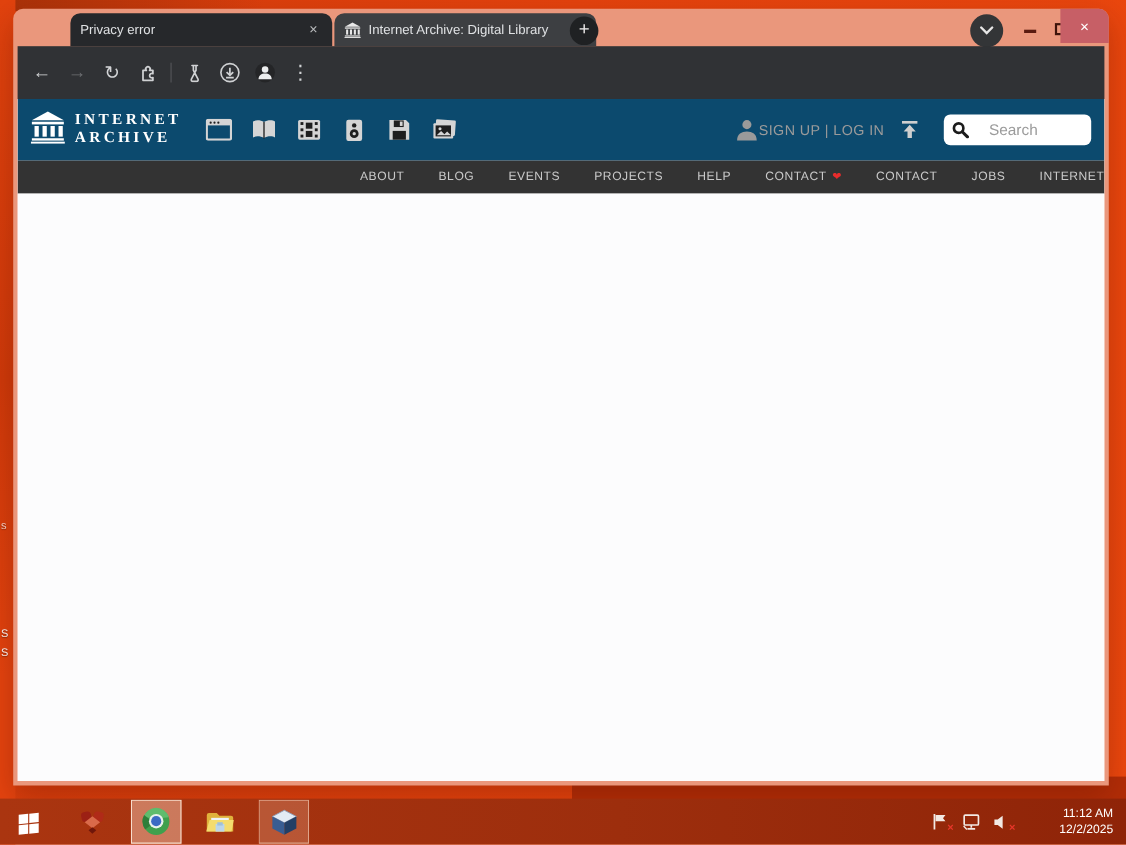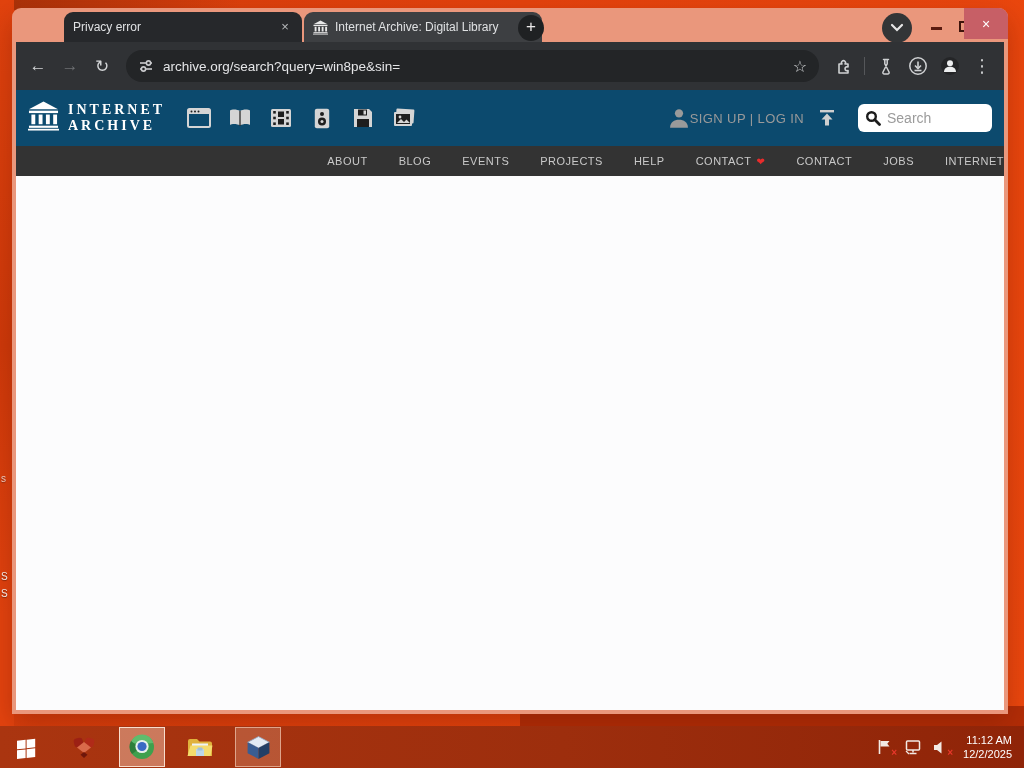--- a/index.html
+++ b/index.html
@@ -53,40 +53,40 @@
   .ia-header { height:56px; background:#0c4a6e; display:flex; align-items:center; padding:0 12px; }
   .ia-logo { flex:0 0 auto; margin-right:9px; }
   .ia-logotext { font-family:"Liberation Serif", serif; color:#fff; font-size:14px; font-weight:bold;
     letter-spacing:3px; line-height:1.15; white-space:nowrap; }
   .media-icons { display:flex; gap:17px; margin-left:22px; align-items:center; }
   .media-icons .mi { width:24px; height:22px; display:flex; align-items:center; justify-content:center; }
   .ia-right { margin-left:auto; display:flex; align-items:center; }
   .ia-signup { color:#9a9a9a; font-size:13px; letter-spacing:.4px; margin:0 14px 0 0; white-space:nowrap; }
   .ia-upload { margin-right:22px; }
   .ia-search { width:134px; height:28px; background:#fff; border-radius:6px; display:flex;
-    align-items:center; padding:0 7px; gap:6px; }
+    align-items:center; padding:0 7px; gap:18px; }
   .ia-search-ph { color:#9b9b9b; font-size:14px; }
   .ia-nav { height:30px; background:#333; display:flex; align-items:center; padding-left:142px; gap:31px;justify-content:flex-end; }
   .ia-nav a { color:#c9c9c9; font-size:11px; letter-spacing:.5px; text-decoration:none; white-space:nowrap;
     display:flex; align-items:center; gap:5px; }
   .heart { color:#e82c2c; font-size:10px; }
   .ia-content { height:calc(100% - 86px); background:#fcfcfd; }
 
   
   .taskbar { position:absolute; left:0; right:0; bottom:0; height:42px;
     background:linear-gradient(90deg,#aa3510,#9d2e0d 55%,#8f2408);
     display:flex; align-items:center; padding:0 3px; }
   .tb-btn { width:46px; height:40px; display:flex; align-items:center; justify-content:center; flex:0 0 auto; }
   .tb-btn.open    { background:rgba(255,216,192,.22); box-shadow:inset 0 0 0 1px rgba(255,230,210,.55); }
   .tb-btn.focused { background:rgba(255,220,200,.42); box-shadow:inset 0 0 0 1px rgba(255,238,224,.85); }
   .tb-gap { width:12px; flex:0 0 auto; }
   .tray { margin-left:auto; display:flex; align-items:center; gap:9px; padding-right:9px; }
   .tray-ic { position:relative; width:19px; height:18px; display:flex; align-items:center; justify-content:center; }
   .tray-x { position:absolute; right:-3px; bottom:-2px; color:#e8372b; font-size:10px; font-weight:bold; line-height:1; }
-  .clock { color:#fff; font-size:11px; text-align:right; line-height:1.3; padding-left:4px; }
+  .clock { color:#fff; font-size:11px; text-align:right; line-height:1.3; padding-left:4px;margin-left:30px; }
 </style>
 </head>
 <body>
 
 <div class="screen">
   <div class="wp-shade-tl"></div>
   <div class="wp-band-br"></div>
   <div class="wp-col-l"></div>
   <span class="frag" style="left:1px;top:474px;opacity:.8">s</span>
   <span class="frag" style="left:1px;top:572px">S</span>
@@ -127,32 +127,20 @@
       <div class="win-min"></div>
       <div class="win-max"></div>
       <div class="win-close">×</div>
     </div>
 
     <div class="toolbar">
       <div class="nav-btn">←</div>
       <div class="nav-btn disabled">→</div>
       <div class="nav-btn">↻</div>
 
-      <div class="omnibox">
-        <span style="display:flex">
-          <svg width="16" height="16" viewBox="0 0 16 16">
-            <line x1="2" y1="5" x2="14" y2="5" stroke="#c9cacc" stroke-width="1.6"></line>
-            <circle cx="10.5" cy="5" r="2.1" fill="#232527" stroke="#c9cacc" stroke-width="1.6"></circle>
-            <line x1="2" y1="11" x2="14" y2="11" stroke="#c9cacc" stroke-width="1.6"></line>
-            <circle cx="5.5" cy="11" r="2.1" fill="#232527" stroke="#c9cacc" stroke-width="1.6"></circle>
-          </svg>
-        </span>
-        <span class="omni-url">archive.org/search?query=win8pe&amp;sin=</span>
-        <span class="omni-star">☆</span>
-      </div>
 
       <div class="tb-icon">
         <svg width="17" height="17" viewBox="0 0 17 17">
           <path d="M4 6 h3 a2 2 0 1 1 3 0 h3 v3 a2 2 0 1 0 0 3.5 v2.5 h-9 z" fill="none" stroke="#cfd1d3" stroke-width="1.6" stroke-linejoin="round"></path>
         </svg>
       </div>
       <div class="tb-sep"></div>
       <div class="tb-icon">
         <svg width="16" height="17" viewBox="0 0 16 17">
           <path d="M5.5 1.5 h5 M6.8 1.8 v4 l4.2 8.2 c.5 1-.2 2-1.3 2 H6.3 c-1.1 0-1.8-1-1.3-2 l4.2-8.2 v-4" fill="none" stroke="#cfd1d3" stroke-width="1.5" stroke-linecap="round"></path>

